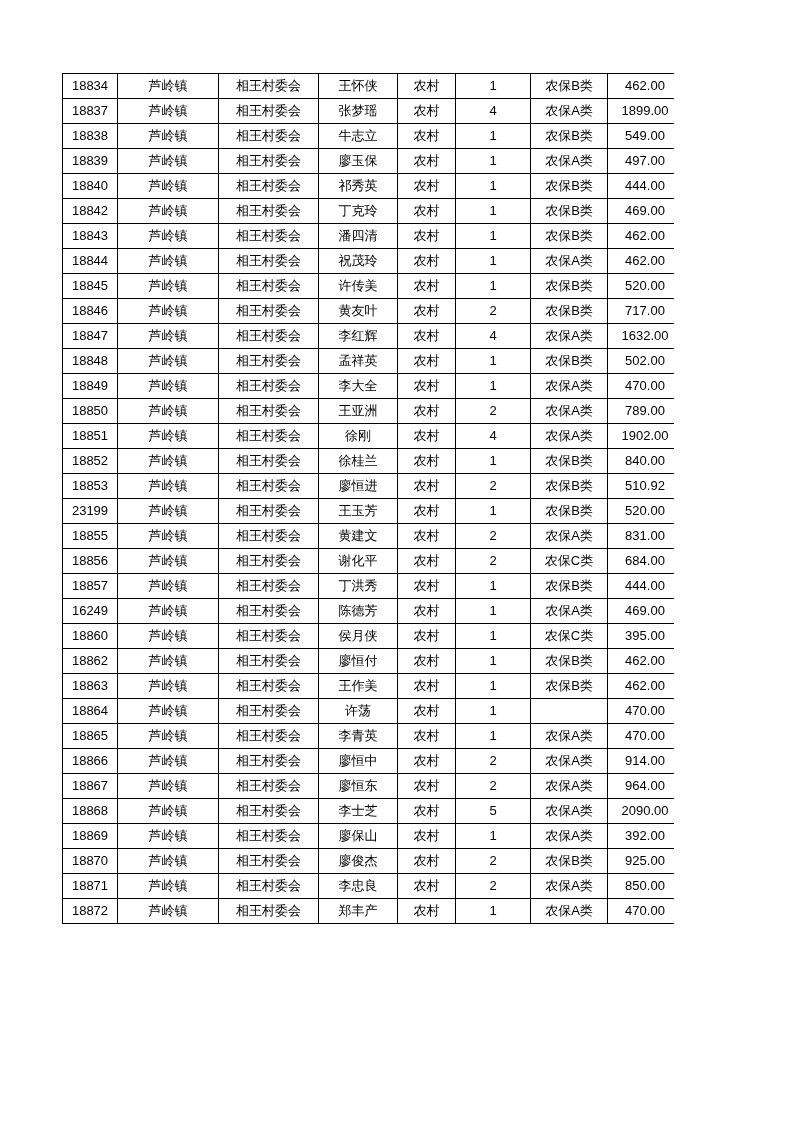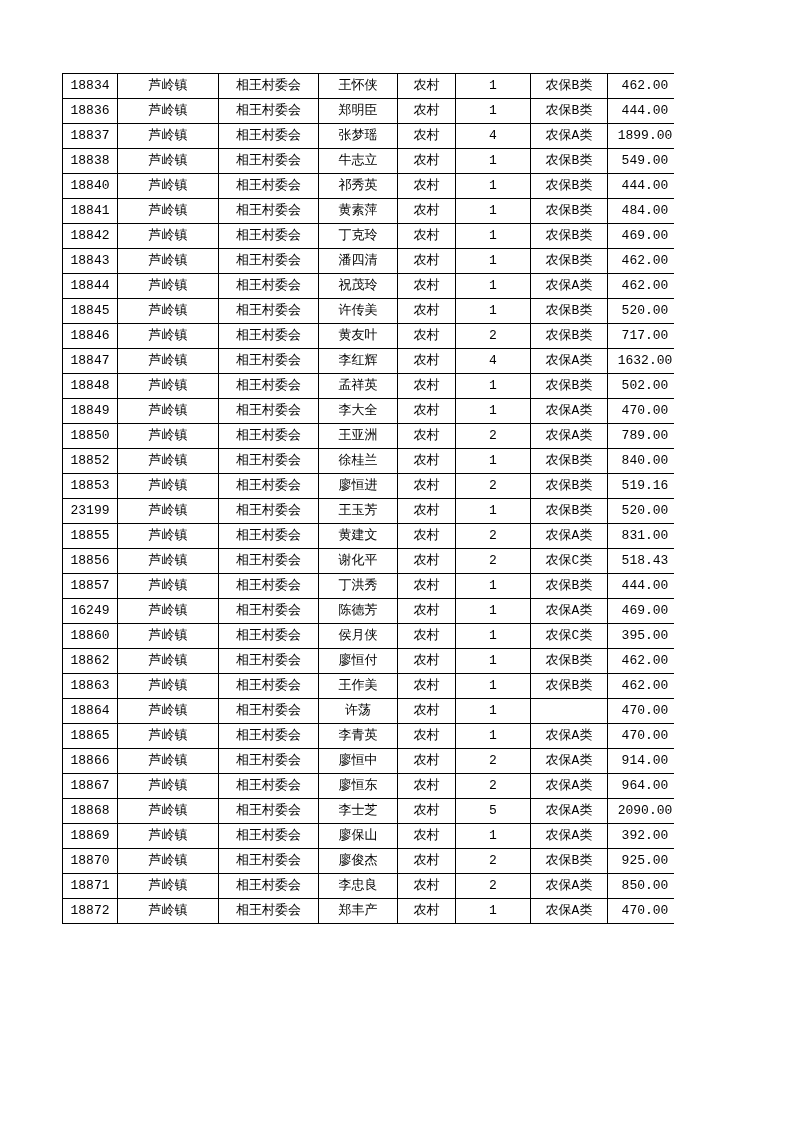--- a/index.html
+++ b/index.html
@@ -6,21 +6,21 @@
     margin: 0;
     padding: 0;
     background: #ffffff;
   }
   .page {
     position: relative;
     width: 674px;
     height: 1122px;
     background: #ffffff;
     color: #000000;
-    font-family: Liberation Mono, monospace;
+    font-family: Liberation Sans, sans-serif;
     overflow: hidden;
   }
   table.records {
     position: absolute;
     left: 62px;
     top: 73px;
     border-collapse: collapse;
     table-layout: fixed;
     width: 650px;
   }
@@ -67,208 +67,208 @@
           <td>18834</td>
           <td>芦岭镇</td>
           <td>相王村委会</td>
           <td>王怀侠</td>
           <td>农村</td>
           <td>1</td>
           <td>农保B类</td>
           <td class="amount">462.00</td>
         </tr>
         <tr>
-          <td>18836</td>
-          <td>芦岭镇</td>
-          <td>相王村委会</td>
-          <td>郑明臣</td>
+          <td>18837</td>
+          <td>芦岭镇</td>
+          <td>相王村委会</td>
+          <td>张梦瑶</td>
+          <td>农村</td>
+          <td>4</td>
+          <td>农保A类</td>
+          <td class="amount">1899.00</td>
+        </tr>
+        <tr>
+          <td>18838</td>
+          <td>芦岭镇</td>
+          <td>相王村委会</td>
+          <td>牛志立</td>
+          <td>农村</td>
+          <td>1</td>
+          <td>农保B类</td>
+          <td class="amount">549.00</td>
+        </tr>
+        <tr>
+          <td>18839</td>
+          <td>芦岭镇</td>
+          <td>相王村委会</td>
+          <td>廖玉保</td>
+          <td>农村</td>
+          <td>1</td>
+          <td>农保A类</td>
+          <td class="amount">497.00</td>
+        </tr>
+        <tr>
+          <td>18840</td>
+          <td>芦岭镇</td>
+          <td>相王村委会</td>
+          <td>祁秀英</td>
           <td>农村</td>
           <td>1</td>
           <td>农保B类</td>
           <td class="amount">444.00</td>
         </tr>
         <tr>
-          <td>18837</td>
-          <td>芦岭镇</td>
-          <td>相王村委会</td>
-          <td>张梦瑶</td>
+          <td>18842</td>
+          <td>芦岭镇</td>
+          <td>相王村委会</td>
+          <td>丁克玲</td>
+          <td>农村</td>
+          <td>1</td>
+          <td>农保B类</td>
+          <td class="amount">469.00</td>
+        </tr>
+        <tr>
+          <td>18843</td>
+          <td>芦岭镇</td>
+          <td>相王村委会</td>
+          <td>潘四清</td>
+          <td>农村</td>
+          <td>1</td>
+          <td>农保B类</td>
+          <td class="amount">462.00</td>
+        </tr>
+        <tr>
+          <td>18844</td>
+          <td>芦岭镇</td>
+          <td>相王村委会</td>
+          <td>祝茂玲</td>
+          <td>农村</td>
+          <td>1</td>
+          <td>农保A类</td>
+          <td class="amount">462.00</td>
+        </tr>
+        <tr>
+          <td>18845</td>
+          <td>芦岭镇</td>
+          <td>相王村委会</td>
+          <td>许传美</td>
+          <td>农村</td>
+          <td>1</td>
+          <td>农保B类</td>
+          <td class="amount">520.00</td>
+        </tr>
+        <tr>
+          <td>18846</td>
+          <td>芦岭镇</td>
+          <td>相王村委会</td>
+          <td>黄友叶</td>
+          <td>农村</td>
+          <td>2</td>
+          <td>农保B类</td>
+          <td class="amount">717.00</td>
+        </tr>
+        <tr>
+          <td>18847</td>
+          <td>芦岭镇</td>
+          <td>相王村委会</td>
+          <td>李红辉</td>
           <td>农村</td>
           <td>4</td>
           <td>农保A类</td>
-          <td class="amount">1899.00</td>
-        </tr>
-        <tr>
-          <td>18838</td>
-          <td>芦岭镇</td>
-          <td>相王村委会</td>
-          <td>牛志立</td>
-          <td>农村</td>
-          <td>1</td>
-          <td>农保B类</td>
-          <td class="amount">549.00</td>
-        </tr>
-        <tr>
-          <td>18840</td>
-          <td>芦岭镇</td>
-          <td>相王村委会</td>
-          <td>祁秀英</td>
-          <td>农村</td>
-          <td>1</td>
-          <td>农保B类</td>
-          <td class="amount">444.00</td>
-        </tr>
-        <tr>
-          <td>18841</td>
-          <td>芦岭镇</td>
-          <td>相王村委会</td>
-          <td>黄素萍</td>
-          <td>农村</td>
-          <td>1</td>
-          <td>农保B类</td>
-          <td class="amount">484.00</td>
-        </tr>
-        <tr>
-          <td>18842</td>
-          <td>芦岭镇</td>
-          <td>相王村委会</td>
-          <td>丁克玲</td>
-          <td>农村</td>
-          <td>1</td>
-          <td>农保B类</td>
-          <td class="amount">469.00</td>
-        </tr>
-        <tr>
-          <td>18843</td>
-          <td>芦岭镇</td>
-          <td>相王村委会</td>
-          <td>潘四清</td>
-          <td>农村</td>
-          <td>1</td>
-          <td>农保B类</td>
-          <td class="amount">462.00</td>
-        </tr>
-        <tr>
-          <td>18844</td>
-          <td>芦岭镇</td>
-          <td>相王村委会</td>
-          <td>祝茂玲</td>
-          <td>农村</td>
-          <td>1</td>
-          <td>农保A类</td>
-          <td class="amount">462.00</td>
-        </tr>
-        <tr>
-          <td>18845</td>
-          <td>芦岭镇</td>
-          <td>相王村委会</td>
-          <td>许传美</td>
+          <td class="amount">1632.00</td>
+        </tr>
+        <tr>
+          <td>18848</td>
+          <td>芦岭镇</td>
+          <td>相王村委会</td>
+          <td>孟祥英</td>
+          <td>农村</td>
+          <td>1</td>
+          <td>农保B类</td>
+          <td class="amount">502.00</td>
+        </tr>
+        <tr>
+          <td>18849</td>
+          <td>芦岭镇</td>
+          <td>相王村委会</td>
+          <td>李大全</td>
+          <td>农村</td>
+          <td>1</td>
+          <td>农保A类</td>
+          <td class="amount">470.00</td>
+        </tr>
+        <tr>
+          <td>18850</td>
+          <td>芦岭镇</td>
+          <td>相王村委会</td>
+          <td>王亚洲</td>
+          <td>农村</td>
+          <td>2</td>
+          <td>农保A类</td>
+          <td class="amount">789.00</td>
+        </tr>
+        <tr>
+          <td>18851</td>
+          <td>芦岭镇</td>
+          <td>相王村委会</td>
+          <td>徐刚</td>
+          <td>农村</td>
+          <td>4</td>
+          <td>农保A类</td>
+          <td class="amount">1902.00</td>
+        </tr>
+        <tr>
+          <td>18852</td>
+          <td>芦岭镇</td>
+          <td>相王村委会</td>
+          <td>徐桂兰</td>
+          <td>农村</td>
+          <td>1</td>
+          <td>农保B类</td>
+          <td class="amount">840.00</td>
+        </tr>
+        <tr>
+          <td>18853</td>
+          <td>芦岭镇</td>
+          <td>相王村委会</td>
+          <td>廖恒进</td>
+          <td>农村</td>
+          <td>2</td>
+          <td>农保B类</td>
+          <td class="amount">510.92</td>
+        </tr>
+        <tr>
+          <td>23199</td>
+          <td>芦岭镇</td>
+          <td>相王村委会</td>
+          <td>王玉芳</td>
           <td>农村</td>
           <td>1</td>
           <td>农保B类</td>
           <td class="amount">520.00</td>
         </tr>
         <tr>
-          <td>18846</td>
-          <td>芦岭镇</td>
-          <td>相王村委会</td>
-          <td>黄友叶</td>
-          <td>农村</td>
-          <td>2</td>
-          <td>农保B类</td>
-          <td class="amount">717.00</td>
-        </tr>
-        <tr>
-          <td>18847</td>
-          <td>芦岭镇</td>
-          <td>相王村委会</td>
-          <td>李红辉</td>
-          <td>农村</td>
-          <td>4</td>
-          <td>农保A类</td>
-          <td class="amount">1632.00</td>
-        </tr>
-        <tr>
-          <td>18848</td>
-          <td>芦岭镇</td>
-          <td>相王村委会</td>
-          <td>孟祥英</td>
-          <td>农村</td>
-          <td>1</td>
-          <td>农保B类</td>
-          <td class="amount">502.00</td>
-        </tr>
-        <tr>
-          <td>18849</td>
-          <td>芦岭镇</td>
-          <td>相王村委会</td>
-          <td>李大全</td>
-          <td>农村</td>
-          <td>1</td>
-          <td>农保A类</td>
-          <td class="amount">470.00</td>
-        </tr>
-        <tr>
-          <td>18850</td>
-          <td>芦岭镇</td>
-          <td>相王村委会</td>
-          <td>王亚洲</td>
-          <td>农村</td>
-          <td>2</td>
-          <td>农保A类</td>
-          <td class="amount">789.00</td>
-        </tr>
-        <tr>
-          <td>18852</td>
-          <td>芦岭镇</td>
-          <td>相王村委会</td>
-          <td>徐桂兰</td>
-          <td>农村</td>
-          <td>1</td>
-          <td>农保B类</td>
-          <td class="amount">840.00</td>
-        </tr>
-        <tr>
-          <td>18853</td>
-          <td>芦岭镇</td>
-          <td>相王村委会</td>
-          <td>廖恒进</td>
-          <td>农村</td>
-          <td>2</td>
-          <td>农保B类</td>
-          <td class="amount">519.16</td>
-        </tr>
-        <tr>
-          <td>23199</td>
-          <td>芦岭镇</td>
-          <td>相王村委会</td>
-          <td>王玉芳</td>
-          <td>农村</td>
-          <td>1</td>
-          <td>农保B类</td>
-          <td class="amount">520.00</td>
-        </tr>
-        <tr>
           <td>18855</td>
           <td>芦岭镇</td>
           <td>相王村委会</td>
           <td>黄建文</td>
           <td>农村</td>
           <td>2</td>
           <td>农保A类</td>
           <td class="amount">831.00</td>
         </tr>
         <tr>
           <td>18856</td>
           <td>芦岭镇</td>
           <td>相王村委会</td>
           <td>谢化平</td>
           <td>农村</td>
           <td>2</td>
           <td>农保C类</td>
-          <td class="amount">518.43</td>
+          <td class="amount">684.00</td>
         </tr>
         <tr>
           <td>18857</td>
           <td>芦岭镇</td>
           <td>相王村委会</td>
           <td>丁洪秀</td>
           <td>农村</td>
           <td>1</td>
           <td>农保B类</td>
           <td class="amount">444.00</td>

